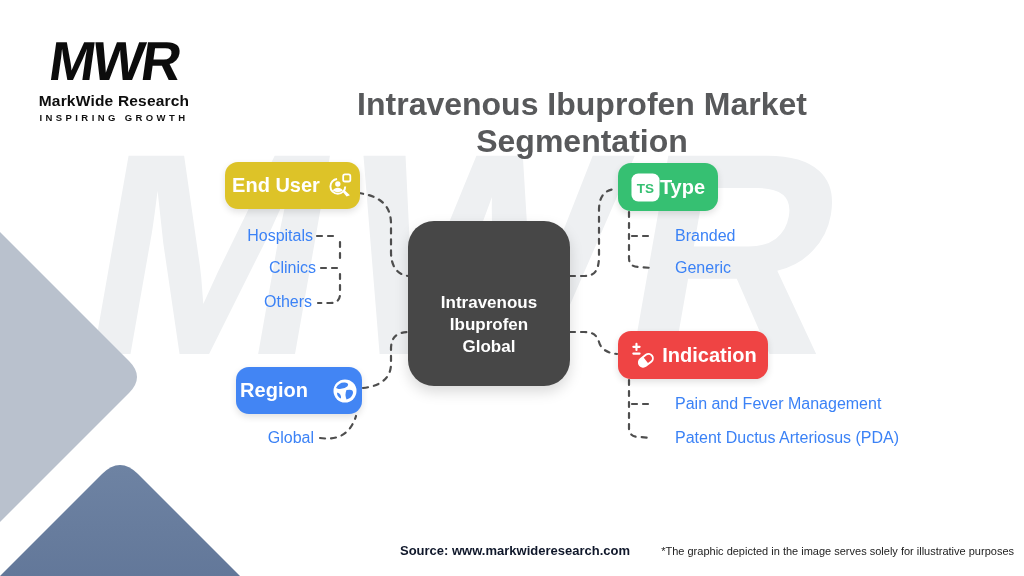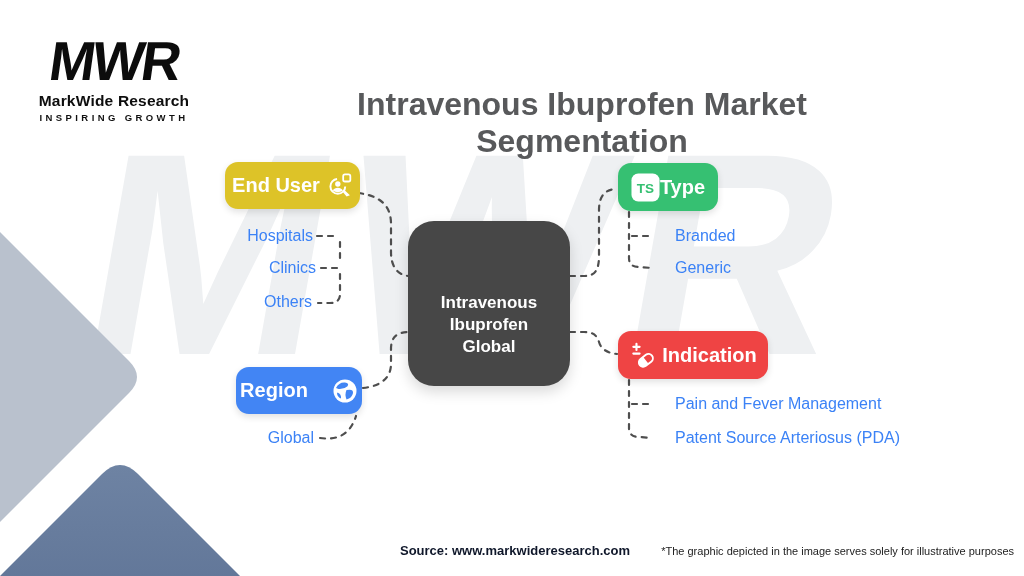--- a/index.html
+++ b/index.html
@@ -146,18 +146,18 @@
     <span class="txt">Indication</span>
   </div>
 
   <div class="leaf leaf-hospitals">Hospitals</div>
   <div class="leaf leaf-clinics">Clinics</div>
   <div class="leaf leaf-others">Others</div>
   <div class="leaf leaf-branded">Branded</div>
   <div class="leaf leaf-generic">Generic</div>
   <div class="leaf leaf-global">Global</div>
   <div class="leaf leaf-pain">Pain and Fever Management</div>
-  <div class="leaf leaf-pda">Patent Source Arteriosus (PDA)</div>
+  <div class="leaf leaf-pda">Patent Ductus Arteriosus (PDA)</div>
 
   <div class="source">Source: www.markwideresearch.com</div>
   <div class="disclaimer">*The graphic depicted in the image serves solely for illustrative purposes</div>
 
 </div>
 
 </body></html>

